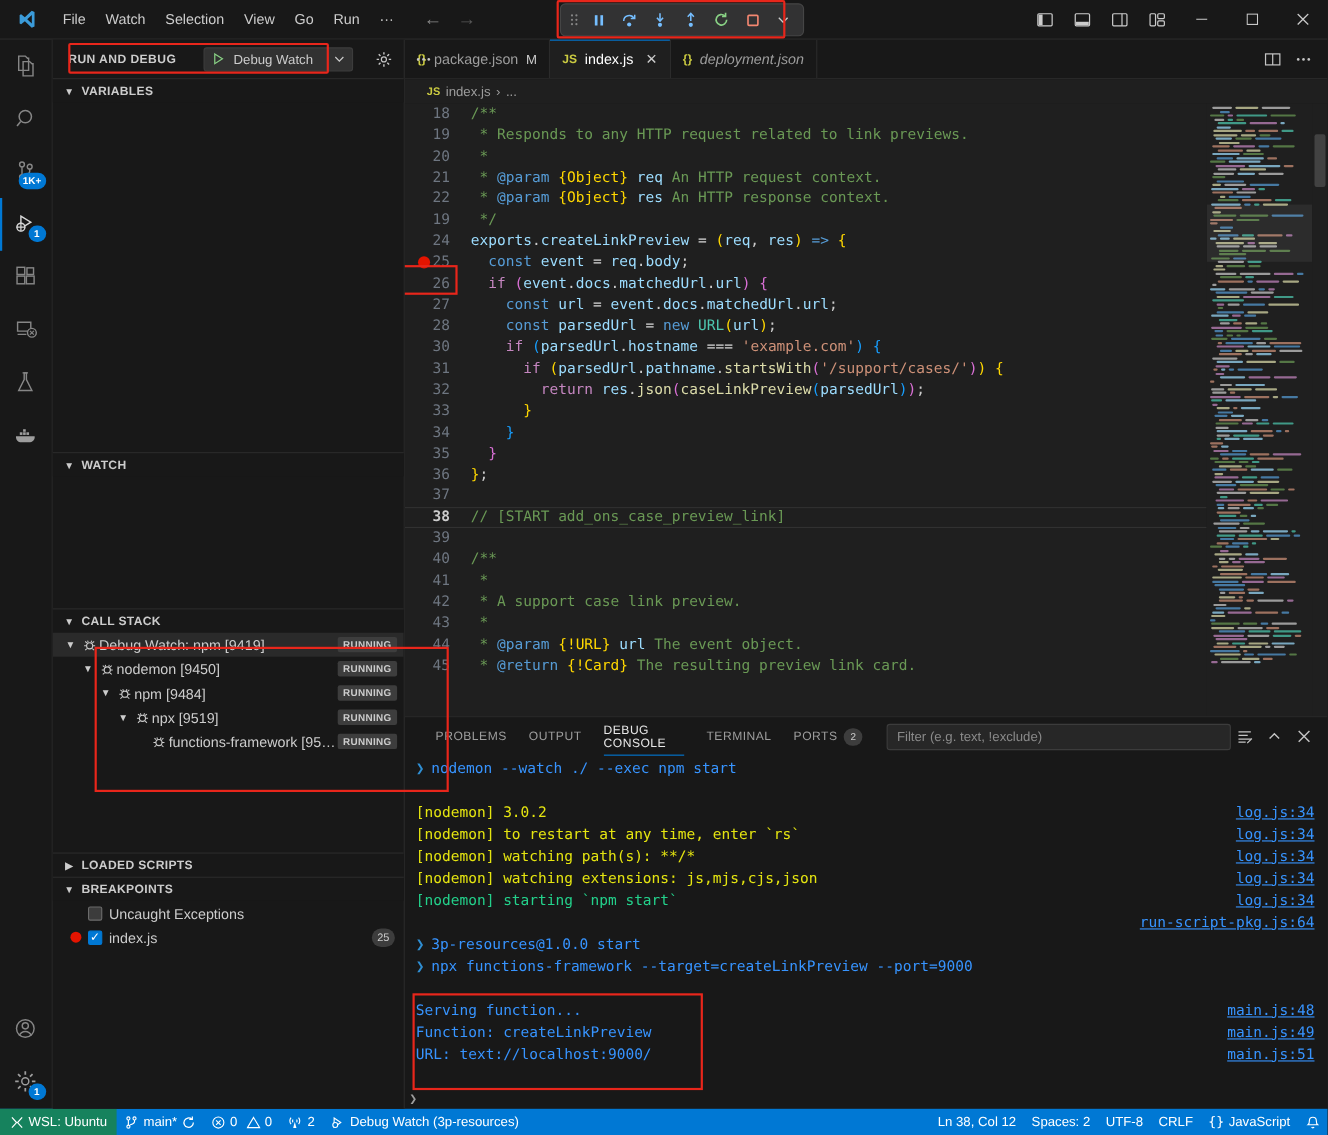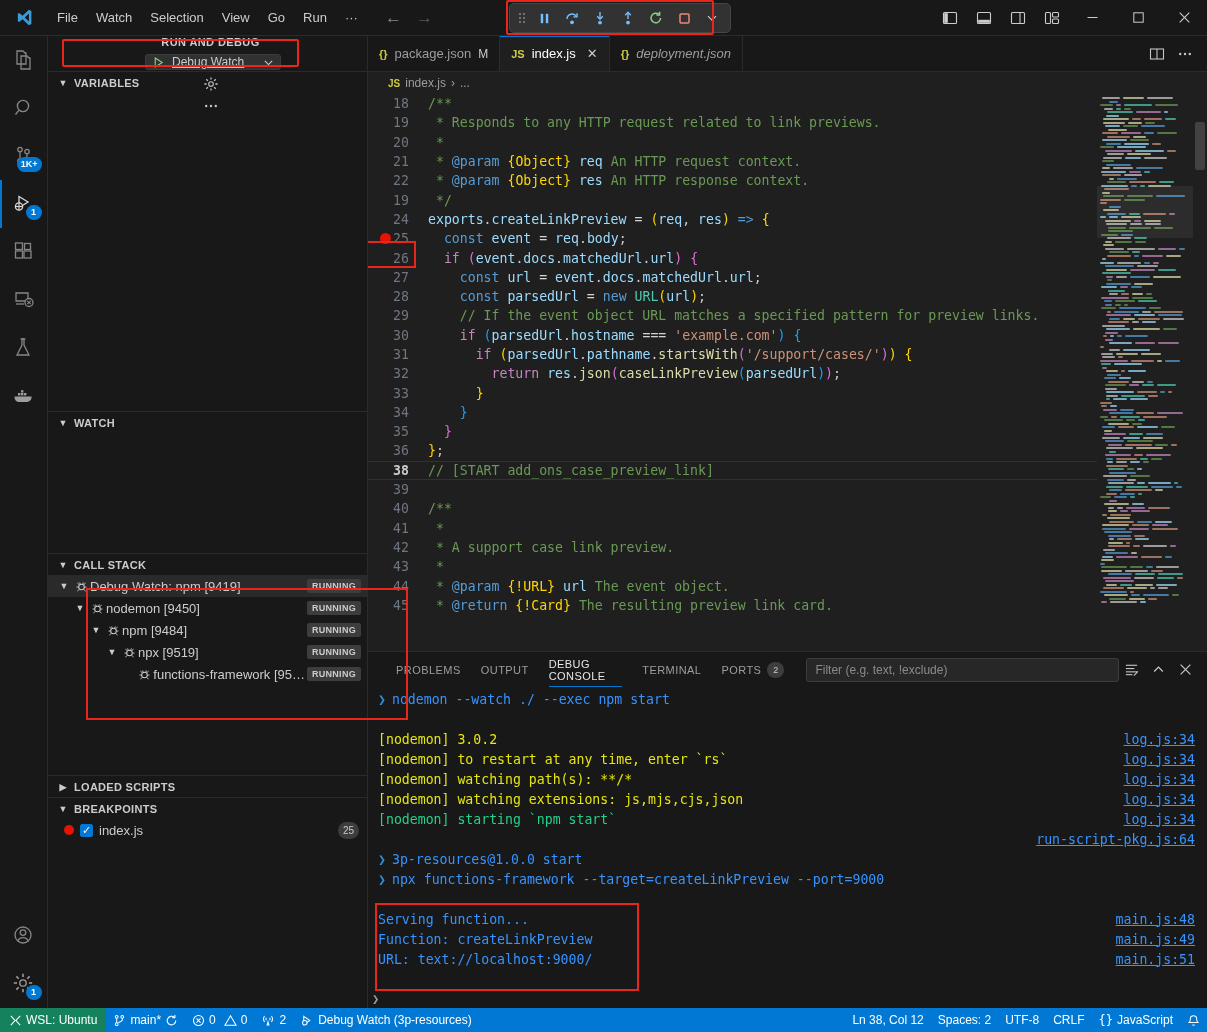--- a/index.html
+++ b/index.html
@@ -71,26 +71,26 @@
     display: flex; align-items: center; justify-content: center; padding: 0 4px; line-height: 1;
   }
   .act-spacer { flex: 1; }
 
   
   .sidebar {
     width: 320px; background: #181818; border-right: 1px solid #2b2b2b;
     display: flex; flex-direction: column; flex: 0 0 320px; position: relative;
   }
   .sb-header {
-    height: 35px; display: flex; align-items: center; padding: 0 8px 0 14px; gap: 6px; position: relative; flex-direction: column;
+    height: 35px; display: flex; align-items: center; padding: 0 8px 0 14px; gap: 20px; position: relative;
   }
   .sb-title { font-size: 11px; font-weight: bold; letter-spacing: .4px; color: #cccccc; white-space: nowrap; }
   .debug-select {
     display: flex; align-items: center; gap: 7px; background: #313131; border: 1px solid #3c3c3c;
-    border-radius: 3px; height: 22px; padding: 0 6px; margin-left: 5px; min-width: 136px; text-decoration: underline;
+    border-radius: 3px; height: 22px; padding: 0 6px; margin-left: 5px; min-width: 136px;
   }
   .debug-select .label { font-size: 12px; color: #cccccc; }
   .sb-icon-btn { width: 22px; height: 22px; display:flex; align-items:center; justify-content:center; color:#c5c5c5; }
   .redbox-debugsel {
     position: absolute; left: 14px; top: 3px; width: 237px; height: 28px;
     border: 2px solid #e8261b; border-radius: 2px; pointer-events: none;
   }
 
   .section-header {
     height: 22px; display: flex; align-items: center; gap: 4px; padding: 0 8px;
@@ -571,20 +571,25 @@
         <span class="chev">▶</span>
         <span>LOADED SCRIPTS</span>
       </div>
 
       <div class="section-header">
         <span class="chev">▼</span>
         <span>BREAKPOINTS</span>
       </div>
       <div id="breakpoints-body">
           <div class="bp-row">
+            <span class="bp-dot hidden"></span>
+            <span class="cbox"></span>
+            <span>Uncaught Exceptions</span>
+          </div>
+          <div class="bp-row">
             <span class="bp-dot"></span>
             <span class="cbox checked"></span>
             <span>index.js</span>
             <span class="bp-count">25</span>
           </div>
         </div>
 
       <div class="redbox-callstack"></div>
     </div>
 
@@ -636,28 +641,28 @@
             <div class="code-line" style="position: relative;"><span class="ln">19</span><span class="code-txt"><span class="t-com"> * Responds to any HTTP request related to link previews.</span></span></div>
             <div class="code-line" style="position: relative;"><span class="ln">20</span><span class="code-txt"><span class="t-com"> *</span></span></div>
             <div class="code-line" style="position: relative;"><span class="ln">21</span><span class="code-txt"><span class="t-com"> * </span><span class="t-tag">@param</span><span class="t-com"> </span><span class="t-typ">{</span><span class="t-typ">Object</span><span class="t-typ">}</span><span class="t-com"> </span><span class="t-par">req</span><span class="t-com"> An HTTP request context.</span></span></div>
             <div class="code-line" style="position: relative;"><span class="ln">22</span><span class="code-txt"><span class="t-com"> * </span><span class="t-tag">@param</span><span class="t-com"> </span><span class="t-typ">{</span><span class="t-typ">Object</span><span class="t-typ">}</span><span class="t-com"> </span><span class="t-par">res</span><span class="t-com"> An HTTP response context.</span></span></div>
             <div class="code-line" style="position: relative;"><span class="ln">19</span><span class="code-txt"><span class="t-com"> */</span></span></div>
             <div class="code-line" style="position: relative;"><span class="ln">24</span><span class="code-txt"><span class="t-var">exports</span><span class="t-pln">.</span><span class="t-var">createLinkPreview</span><span class="t-pln"> </span><span class="t-op">=</span><span class="t-pln"> </span><span class="t-br1">(</span><span class="t-var">req</span><span class="t-pln">, </span><span class="t-var">res</span><span class="t-br1">)</span><span class="t-pln"> </span><span class="t-kw">=&gt;</span><span class="t-pln"> </span><span class="t-br1">{</span></span></div>
             <div class="code-line" style="position: relative;"><span class="ln">25</span><span class="bp-gutter"></span><span class="code-txt"><span class="t-pln">  </span><span class="t-kw">const</span><span class="t-pln"> </span><span class="t-var">event</span><span class="t-pln"> </span><span class="t-op">=</span><span class="t-pln"> </span><span class="t-var">req</span><span class="t-pln">.</span><span class="t-var">body</span><span class="t-pln">;</span></span></div>
             <div class="code-line" style="position: relative;"><span class="ln">26</span><span class="code-txt"><span class="t-pln">  </span><span class="t-kw2">if</span><span class="t-pln"> </span><span class="t-br2">(</span><span class="t-var">event</span><span class="t-pln">.</span><span class="t-var">docs</span><span class="t-pln">.</span><span class="t-var">matchedUrl</span><span class="t-pln">.</span><span class="t-var">url</span><span class="t-br2">)</span><span class="t-pln"> </span><span class="t-br2">{</span></span></div>
             <div class="code-line" style="position: relative;"><span class="ln">27</span><span class="code-txt"><span class="t-pln">    </span><span class="t-kw">const</span><span class="t-pln"> </span><span class="t-var">url</span><span class="t-pln"> </span><span class="t-op">=</span><span class="t-pln"> </span><span class="t-var">event</span><span class="t-pln">.</span><span class="t-var">docs</span><span class="t-pln">.</span><span class="t-var">matchedUrl</span><span class="t-pln">.</span><span class="t-var">url</span><span class="t-pln">;</span></span></div>
             <div class="code-line" style="position: relative;"><span class="ln">28</span><span class="code-txt"><span class="t-pln">    </span><span class="t-kw">const</span><span class="t-pln"> </span><span class="t-var">parsedUrl</span><span class="t-pln"> </span><span class="t-op">=</span><span class="t-pln"> </span><span class="t-kw">new</span><span class="t-pln"> </span><span class="t-cls">URL</span><span class="t-br1">(</span><span class="t-var">url</span><span class="t-br1">)</span><span class="t-pln">;</span></span></div>
-            <div class="code-line" style="position: relative;"><span class="ln">29</span><span class="code-txt"><span class="t-com">    // If the event object URL matches a specified pattern for preview links.</span></span></div>
             <div class="code-line" style="position: relative;"><span class="ln">30</span><span class="code-txt"><span class="t-pln">    </span><span class="t-kw2">if</span><span class="t-pln"> </span><span class="t-br3">(</span><span class="t-var">parsedUrl</span><span class="t-pln">.</span><span class="t-var">hostname</span><span class="t-pln"> </span><span class="t-op">===</span><span class="t-pln"> </span><span class="t-str">'example.com'</span><span class="t-br3">)</span><span class="t-pln"> </span><span class="t-br3">{</span></span></div>
             <div class="code-line" style="position: relative;"><span class="ln">31</span><span class="code-txt"><span class="t-pln">      </span><span class="t-kw2">if</span><span class="t-pln"> </span><span class="t-br1">(</span><span class="t-var">parsedUrl</span><span class="t-pln">.</span><span class="t-var">pathname</span><span class="t-pln">.</span><span class="t-fn">startsWith</span><span class="t-br2">(</span><span class="t-str">'/support/cases/'</span><span class="t-br2">)</span><span class="t-br1">)</span><span class="t-pln"> </span><span class="t-br1">{</span></span></div>
             <div class="code-line" style="position: relative;"><span class="ln">32</span><span class="code-txt"><span class="t-pln">        </span><span class="t-kw2">return</span><span class="t-pln"> </span><span class="t-var">res</span><span class="t-pln">.</span><span class="t-fn">json</span><span class="t-br2">(</span><span class="t-fn">caseLinkPreview</span><span class="t-br3">(</span><span class="t-var">parsedUrl</span><span class="t-br3">)</span><span class="t-br2">)</span><span class="t-pln">;</span></span></div>
             <div class="code-line" style="position: relative;"><span class="ln">33</span><span class="code-txt"><span class="t-pln">      </span><span class="t-br1">}</span></span></div>
             <div class="code-line" style="position: relative;"><span class="ln">34</span><span class="code-txt"><span class="t-pln">    </span><span class="t-br3">}</span></span></div>
             <div class="code-line" style="position: relative;"><span class="ln">35</span><span class="code-txt"><span class="t-pln">  </span><span class="t-br2">}</span></span></div>
             <div class="code-line" style="position: relative;"><span class="ln">36</span><span class="code-txt"><span class="t-br1">}</span><span class="t-pln">;</span></span></div>
+            <div class="code-line" style="position: relative;"><span class="ln">37</span><span class="code-txt"><span class="t-pln"></span></span></div>
             <div class="code-line current" style="position: relative;"><span class="ln cur">38</span><span class="code-txt"><span class="t-com">// [START add_ons_case_preview_link]</span></span></div>
             <div class="code-line" style="position: relative;"><span class="ln">39</span><span class="code-txt"><span class="t-pln"></span></span></div>
             <div class="code-line" style="position: relative;"><span class="ln">40</span><span class="code-txt"><span class="t-com">/**</span></span></div>
             <div class="code-line" style="position: relative;"><span class="ln">41</span><span class="code-txt"><span class="t-com"> *</span></span></div>
             <div class="code-line" style="position: relative;"><span class="ln">42</span><span class="code-txt"><span class="t-com"> * A support case link preview.</span></span></div>
             <div class="code-line" style="position: relative;"><span class="ln">43</span><span class="code-txt"><span class="t-com"> *</span></span></div>
             <div class="code-line" style="position: relative;"><span class="ln">44</span><span class="code-txt"><span class="t-com"> * </span><span class="t-tag">@param</span><span class="t-com"> </span><span class="t-typ">{!URL}</span><span class="t-com"> </span><span class="t-par">url</span><span class="t-com"> The event object.</span></span></div>
             <div class="code-line" style="position: relative;"><span class="ln">45</span><span class="code-txt"><span class="t-com"> * </span><span class="t-tag">@return</span><span class="t-com"> </span><span class="t-typ">{!Card}</span><span class="t-com"> The resulting preview link card.</span></span></div>
           </div>
         <div class="minimap" id="minimap">

